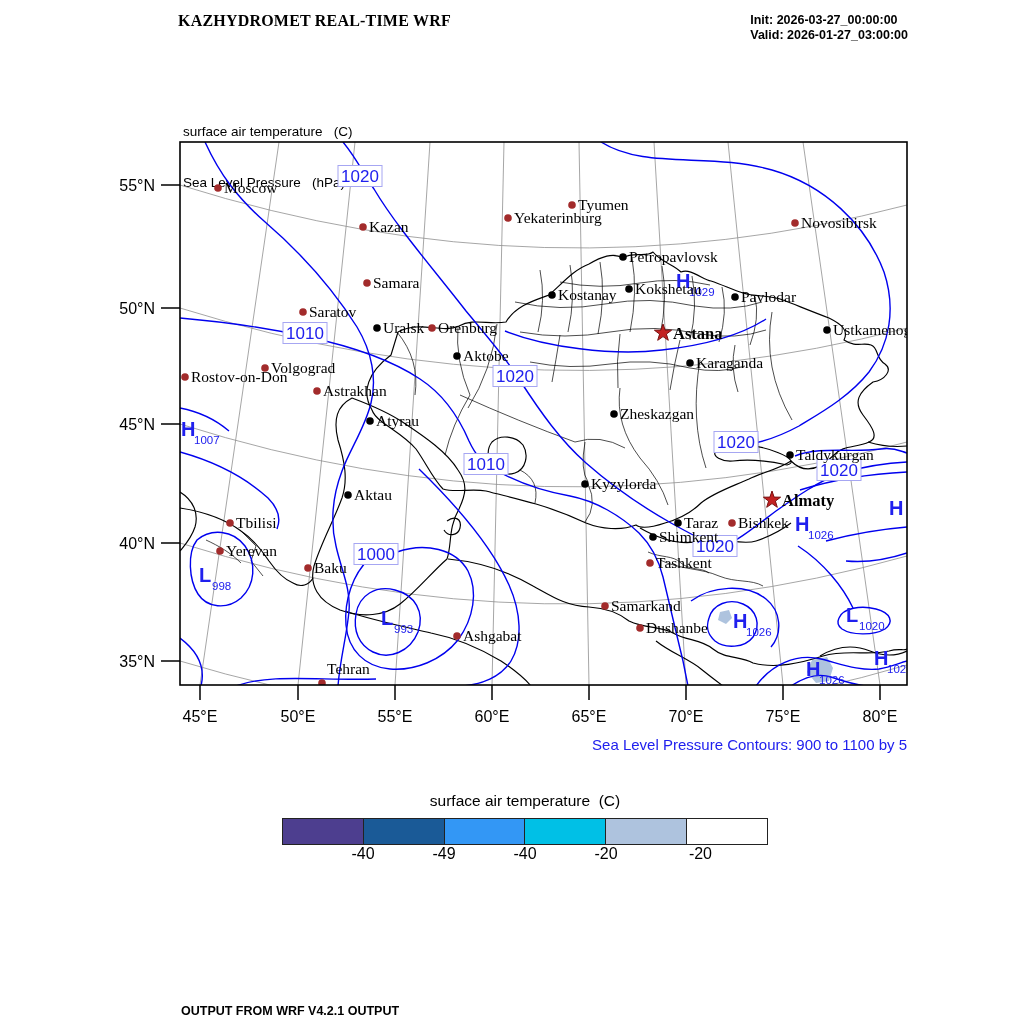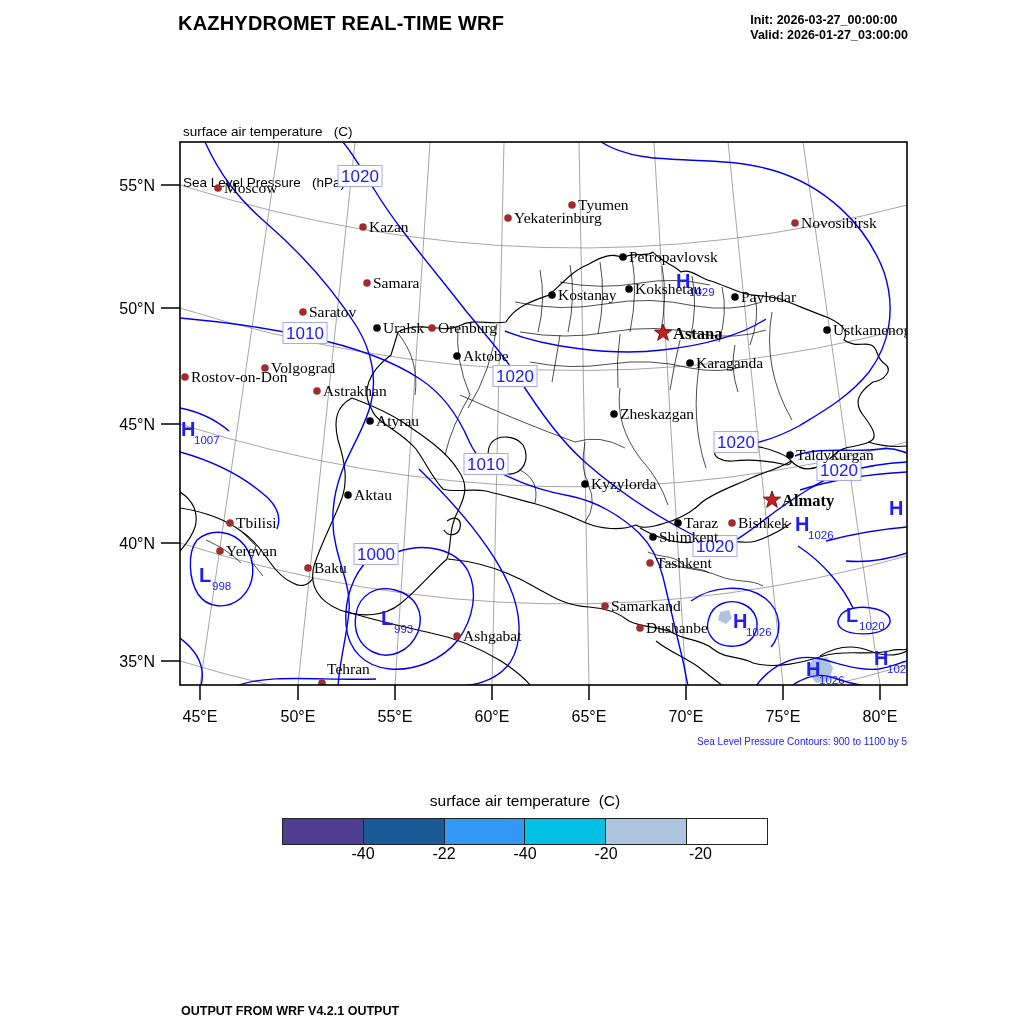--- a/index.html
+++ b/index.html
@@ -1,22 +1,22 @@
 <!DOCTYPE html>
 <html><head>
 <meta charset="utf-8">
 <style>
   html,body{margin:0;padding:0;background:#fff;}
   #page{position:relative;width:1024px;height:1024px;background:#fff;overflow:hidden;
         font-family:"Liberation Sans",sans-serif;color:#000;}
   #map-svg{position:absolute;left:0;top:0;}
-  .hdr-title{position:absolute;left:178px;top:12px;font-size:20px;font-weight:bold;letter-spacing:.2px;}
+  .hdr-title{position:absolute;left:178px;top:12px;font-size:16px;font-weight:bold;letter-spacing:.2px;font-family:Liberation Serif, serif;}
   .hdr-times{position:absolute;right:116px;top:13px;text-align:left;font-size:12.5px;font-weight:bold;line-height:15px;}
   .subtitle{position:absolute;left:183px;top:89px;font-size:13.5px;line-height:17px;white-space:pre;}
-  .caption{position:absolute;right:117px;top:736px;font-size:10px;color:#2020EE;}
+  .caption{position:absolute;right:117px;top:736px;font-size:15px;color:#2020EE;}
   .legend{position:absolute;left:282px;top:792px;width:486px;}
   .legend-title{text-align:center;font-size:15.5px;white-space:pre;}
   .legend-bar{display:flex;height:27px;border:1px solid #222;margin-top:8px;box-sizing:border-box;}
   .legend-cell{flex:1;border-right:1px solid #222;}
   .legend-cell:last-child{border-right:none;}
   .legend-ticks{position:relative;height:26px;margin-top:0;font-size:16px;}
   .legend-ticks span{position:absolute;width:50px;text-align:center;}
   .footer{position:absolute;left:181px;top:971px;font-size:12.5px;font-weight:bold;line-height:16px;white-space:pre;}
   svg text{font-family:"Liberation Sans",sans-serif;}
   text.city{font-family:"Liberation Serif",serif;}
@@ -299,21 +299,21 @@
     <div class="legend-bar" id="legend-bar">
         <div class="legend-cell" style="background: rgb(77, 62, 143);"></div>
         <div class="legend-cell" style="background: rgb(26, 90, 151);"></div>
         <div class="legend-cell" style="background: rgb(51, 151, 245);"></div>
         <div class="legend-cell" style="background: rgb(0, 192, 230);"></div>
         <div class="legend-cell" style="background: rgb(174, 195, 222);"></div>
         <div class="legend-cell" style="background: rgb(255, 255, 255);"></div>
       </div>
     <div class="legend-ticks" id="legend-ticks">
         <span style="left: 56px;">-40</span>
-        <span style="left: 137px;">-22</span>
+        <span style="left: 137px;">-49</span>
         <span style="left: 218px;">-40</span>
         <span style="left: 299px;">-20</span>
         <span style="left: 380px; text-align: right;">-20</span>
       </div>
   </div>
 
   <div class="footer">
     <div>OUTPUT FROM WRF V4.2.1 OUTPUT</div>
     
   </div>

